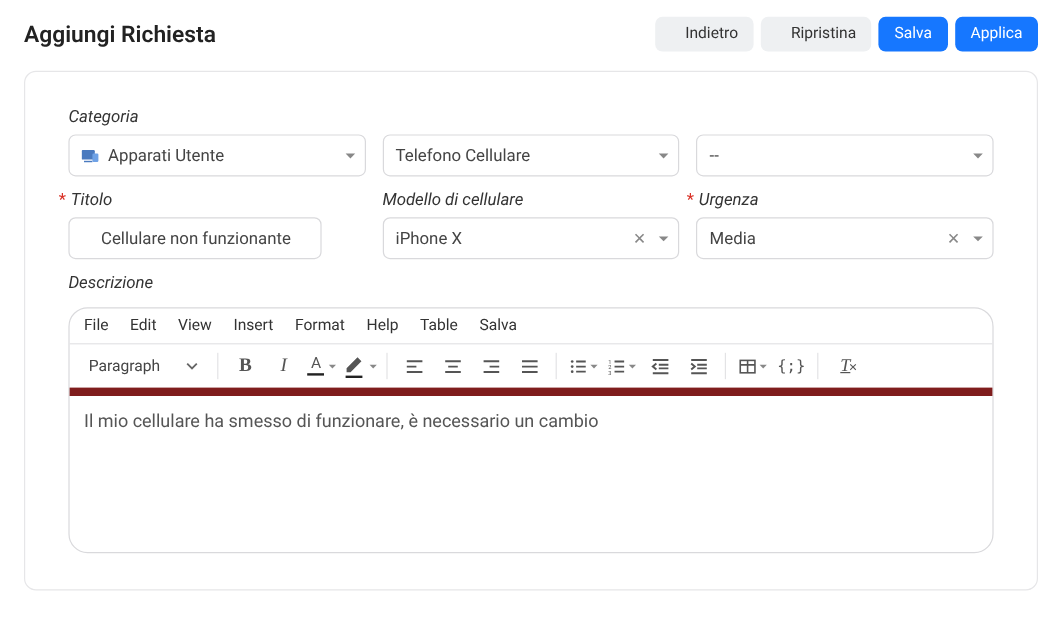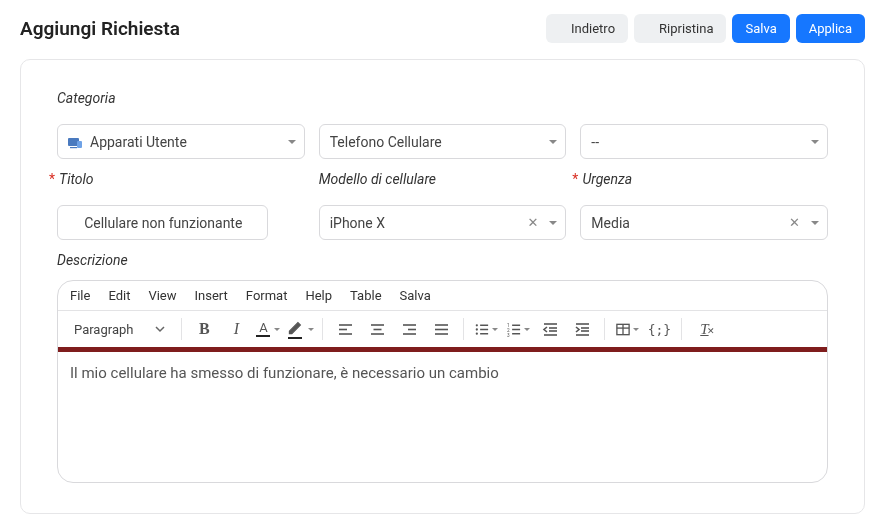--- a/index.html
+++ b/index.html
@@ -9,33 +9,33 @@
   .header-buttons { display: flex; gap: 6px; }
   .btn { border: none; border-radius: 6px; padding: 7px 13px; font-size: 13px; cursor: pointer; font-weight: 400; }
   .btn-secondary { background: #eef0f2; color: #333; padding-left: 25px; }
   .btn-primary { background: #1677ff; color: #fff; }
   .card { border: 1px solid #e6e6e8; border-radius: 10px; padding: 28px 36px 30px 36px; }
   .row { display: flex; gap: 14px; margin-bottom: 10px; }
   .col { flex: 1; display: flex; flex-direction: column; }
   .label-row { display: flex; align-items: center; margin-bottom: 4px; height: 20px;}
   .label { font-size: 14px; color: #333; font-style: italic; }
   .req { color: #d93025; font-size: 14px; margin-right: 4px; line-height:1; }
-  .field { display: flex; align-items: center; justify-content: space-between; border: 1px solid #d9d9dc; border-radius: 6px; padding: 6px 8px 6px 10px; font-size: 14px; color: #444; background: #fff; height: 35px; margin-top: 12px; }
+  .field { display: flex; align-items: center; justify-content: space-between; border: 1px solid #d9d9dc; border-radius: 6px; padding: 6px 8px 6px 10px; font-size: 14px; color: #444; background: #fff; height: 35px; }
   .field .content { display: flex; align-items: center; gap: 6px; }
   .field input { border: none; outline: none; font-size: 14px; width: 100%; color: #444; background: transparent; text-align: center; }
   .caret { width: 0; height: 0; border-left: 4px solid transparent; border-right: 4px solid transparent; border-top: 4px solid #888; margin-left: 4px;}
   .x-icon { color: #888; font-size: 13px; padding: 0 3px; cursor: pointer; font-weight:400;}
   .right-icons { display:flex; align-items:center; gap:4px; }
   .cat-icon { width:16px; height:12px; position:relative; }
   .cat-icon svg { width:16px; height:12px; }
   .full { width: 100%; }
   .editor { border: 1px solid #d9d9dc; border-radius: 16px; }
   .editor-menu { display: flex; gap: 18px; padding: 7px 12px; font-size: 13px; color: #333; border-bottom: 1px solid #e3e3e5; }
   .editor-menu span { cursor: pointer; }
-  .editor-toolbar { display: flex; align-items: center; gap: 10px; padding: 6px 10px; border-bottom: 5px solid #7f1d1d; }
+  .editor-toolbar { display: flex; align-items: center; gap: 10px; padding: 6px 10px; border-bottom: 7px solid #7f1d1d; }
   .tool-group { display: flex; align-items: center; gap: 8px; }
   .tool-btn { width: 24px; height: 24px; display:flex; align-items:center; justify-content:center; cursor:pointer; color:#555; }
   .tool-btn svg { width:17px; height:17px; stroke: currentColor; }
   .format-select { display:flex; align-items:center; gap:22px; font-size:13px; color:#444; padding: 2px 6px; cursor:pointer;}
   .format-select .chev { width:10px; height:10px; }
   .sep { width:1px; height:22px; background:#e3e3e5; }
   .editor-body { min-height: 130px; padding: 12px 12px; font-size: 15px; color: #555; }
   .mini-caret { width: 0; height: 0; border-left: 3px solid transparent; border-right: 3px solid transparent; border-top: 3px solid #888; margin-left:2px; display:inline-block;}
   .underline-bar { height:2px; width:14px; margin-top:1px;}
   .color-stack { display:flex; flex-direction:column; align-items:center; }

